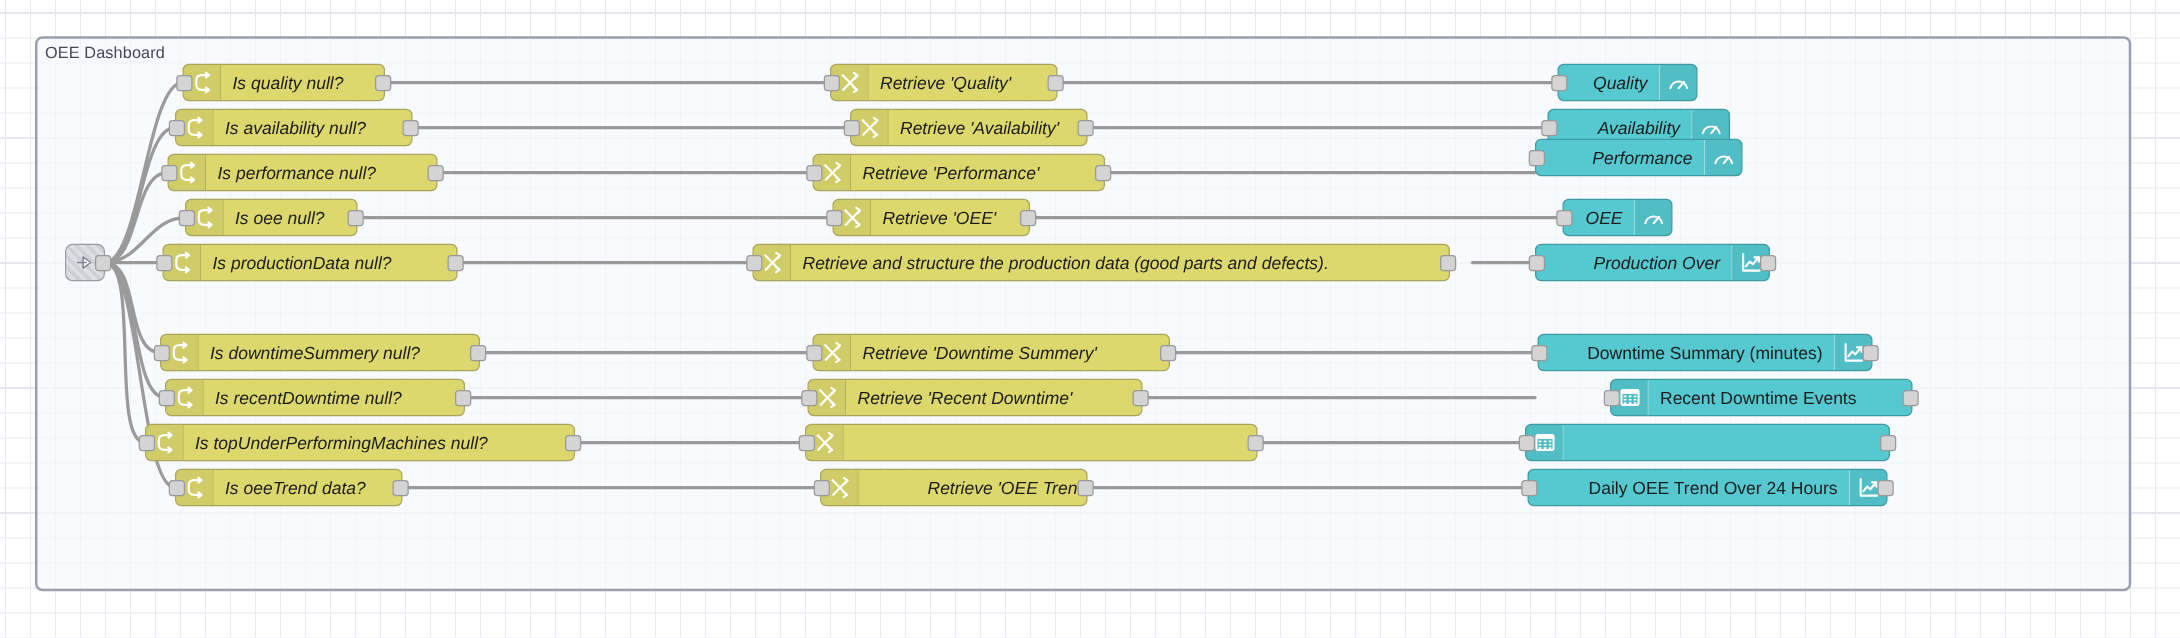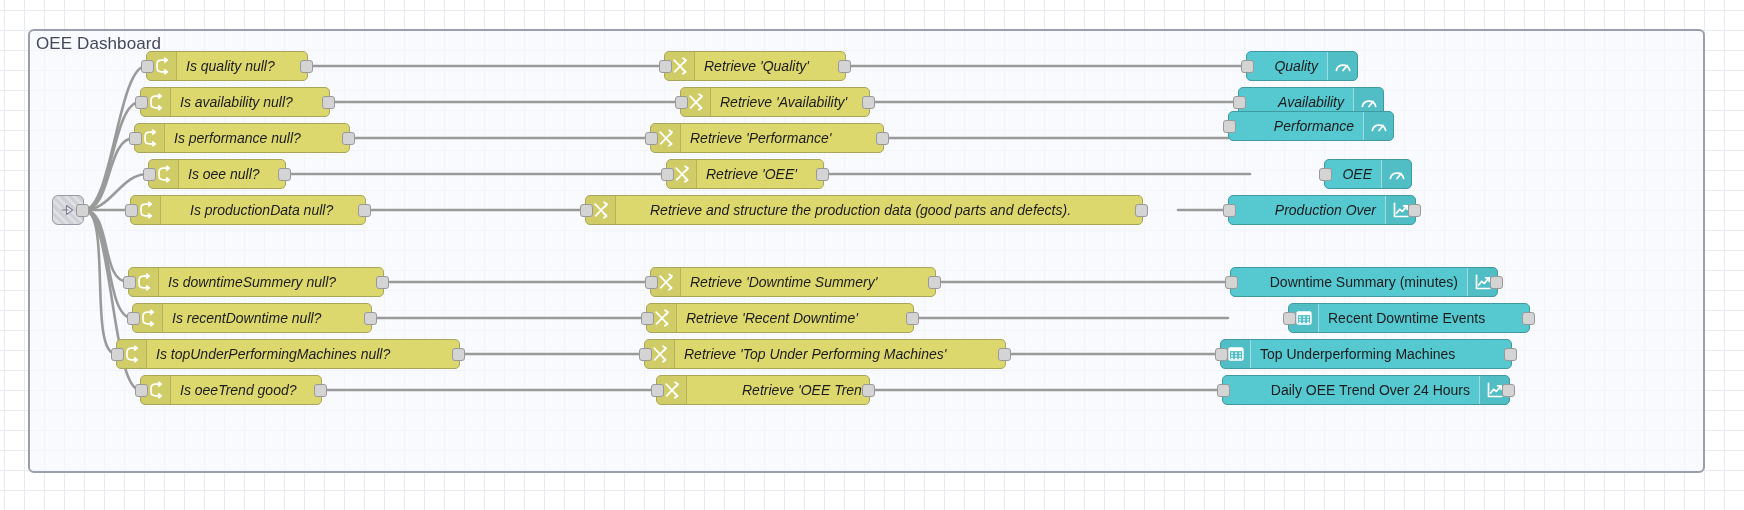--- a/index.html
+++ b/index.html
@@ -29,21 +29,21 @@
     left: 28px; top: 29px;
     width: 1677px; height: 444px;
     border: 2px solid #9a9fae;
     border-radius: 6px;
     background: rgba(246,248,252,0.72);
     box-sizing: border-box;
   }
   #group-label {
     position: absolute;
     left: 36px; top: 34px;
-    font-size: 17px;
+    font-size: 13px;
     color: #43485a;
     letter-spacing: 0.1px;
     white-space: nowrap;
   }
 
   
   #wires {
     position: absolute;
     left: 0; top: 0;
     width: 1744px; height: 510px;
@@ -288,43 +288,43 @@
           <svg width="18" height="18" viewBox="0 0 20 20">
             <path fill="none" stroke="#ffffff" stroke-width="1.9" stroke-linecap="round" stroke-linejoin="round" d="M3.5 3.5 L16 16.5"></path>
             <path fill="none" stroke="#ffffff" stroke-width="1.9" stroke-linecap="round" stroke-linejoin="round" d="M16.5 3.5 L4 16.5"></path>
             <path fill="none" stroke="#ffffff" stroke-width="1.9" stroke-linecap="round" stroke-linejoin="round" d="M13.4 1.4 L16.6 3.6 L14.6 6.3"></path>
             <path fill="none" stroke="#ffffff" stroke-width="1.9" stroke-linecap="round" stroke-linejoin="round" d="M13.2 14.1 L16.3 16.6 L13.2 18.6"></path>
           </svg>
         </div>
         <div class="label italic left">Retrieve 'OEE'</div>
         <div class="port out"></div>
       </div>
-      <div class="node cyan" style="left: 1324px; top: 159px; width: 88px;">
+      <div class="node cyan" style="left: 1250px; top: 159px; width: 88px;">
         <div class="port in"></div>
         <div class="label italic right">OEE</div>
         <div class="icon-box right">
           <svg width="18" height="18" viewBox="0 0 20 20">
             <path fill="none" stroke="#ffffff" stroke-width="1.9" stroke-linecap="round" stroke-linejoin="round" d="M2.6 15 A7.6 7.6 0 0 1 17.4 15"></path>
             <path fill="none" stroke="#ffffff" stroke-width="1.9" stroke-linecap="round" stroke-linejoin="round" d="M10 15 L14.6 9.4"></path>
           </svg>
         </div>
       </div>
-      <div class="node yellow" style="left: 130px; top: 195px; width: 236px; gap: 20px;">
+      <div class="node yellow" style="left: 130px; top: 195px; width: 236px;">
         <div class="port in"></div>
         <div class="icon-box left">
           <svg width="18" height="18" viewBox="0 0 20 20">
             <path fill="none" stroke="#ffffff" stroke-width="1.9" stroke-linecap="round" stroke-linejoin="round" d="M15.5 3.5 L9.5 3.5 Q4.5 3.5 4.5 8 L4.5 12 Q4.5 16.5 9.5 16.5 L15.5 16.5"></path>
             <path fill="none" stroke="#ffffff" stroke-width="1.9" stroke-linecap="round" stroke-linejoin="round" d="M13 1.3 L15.8 3.5 L13 5.7"></path>
             <path fill="none" stroke="#ffffff" stroke-width="1.9" stroke-linecap="round" stroke-linejoin="round" d="M13 14.3 L15.8 16.5 L13 18.7"></path>
           </svg>
         </div>
         <div class="label italic left">Is productionData null?</div>
         <div class="port out"></div>
       </div>
-      <div class="node yellow" style="left: 585px; top: 195px; width: 558px; gap: 25px;">
+      <div class="node yellow" style="left: 602px; top: 195px; width: 558px;">
         <div class="port in"></div>
         <div class="icon-box left">
           <svg width="18" height="18" viewBox="0 0 20 20">
             <path fill="none" stroke="#ffffff" stroke-width="1.9" stroke-linecap="round" stroke-linejoin="round" d="M3.5 3.5 L16 16.5"></path>
             <path fill="none" stroke="#ffffff" stroke-width="1.9" stroke-linecap="round" stroke-linejoin="round" d="M16.5 3.5 L4 16.5"></path>
             <path fill="none" stroke="#ffffff" stroke-width="1.9" stroke-linecap="round" stroke-linejoin="round" d="M13.4 1.4 L16.6 3.6 L14.6 6.3"></path>
             <path fill="none" stroke="#ffffff" stroke-width="1.9" stroke-linecap="round" stroke-linejoin="round" d="M13.2 14.1 L16.3 16.6 L13.2 18.6"></path>
           </svg>
         </div>
         <div class="label italic left">Retrieve and structure the production data (good parts and defects).</div>
@@ -435,49 +435,47 @@
       <div class="node yellow" style="left: 644px; top: 339px; width: 362px;">
         <div class="port in"></div>
         <div class="icon-box left">
           <svg width="18" height="18" viewBox="0 0 20 20">
             <path fill="none" stroke="#ffffff" stroke-width="1.9" stroke-linecap="round" stroke-linejoin="round" d="M3.5 3.5 L16 16.5"></path>
             <path fill="none" stroke="#ffffff" stroke-width="1.9" stroke-linecap="round" stroke-linejoin="round" d="M16.5 3.5 L4 16.5"></path>
             <path fill="none" stroke="#ffffff" stroke-width="1.9" stroke-linecap="round" stroke-linejoin="round" d="M13.4 1.4 L16.6 3.6 L14.6 6.3"></path>
             <path fill="none" stroke="#ffffff" stroke-width="1.9" stroke-linecap="round" stroke-linejoin="round" d="M13.2 14.1 L16.3 16.6 L13.2 18.6"></path>
           </svg>
         </div>
-        <div class="label italic left">Retrieve 'Top Under Performing Machines'</div>
         <div class="port out"></div>
       </div>
       <div class="node cyan" style="left: 1220px; top: 339px; width: 292px;">
         <div class="port in"></div>
         <div class="icon-box left">
           <svg width="18" height="18" viewBox="0 0 20 20">
             <g>
               <rect x="2.4" y="3.4" width="15.2" height="13.2" rx="1.2" fill="none" stroke="#ffffff" stroke-width="1.8"></rect>
               <rect x="2.4" y="3.4" width="15.2" height="3.4" fill="#ffffff"></rect>
               <path d="M4.4 9 H15.6" stroke="#ffffff" stroke-width="1.5" stroke-dasharray="2.4 2.1" fill="none"></path>
               <path d="M4.4 12 H15.6" stroke="#ffffff" stroke-width="1.5" stroke-dasharray="2.4 2.1" fill="none"></path>
               <path d="M4.4 15 H15.6" stroke="#ffffff" stroke-width="1.5" stroke-dasharray="2.4 2.1" fill="none"></path>
             </g>
           </svg>
         </div>
-        <div class="label left">Top Underperforming Machines</div>
         <div class="port out"></div>
       </div>
       <div class="node yellow" style="left: 140px; top: 375px; width: 182px;">
         <div class="port in"></div>
         <div class="icon-box left">
           <svg width="18" height="18" viewBox="0 0 20 20">
             <path fill="none" stroke="#ffffff" stroke-width="1.9" stroke-linecap="round" stroke-linejoin="round" d="M15.5 3.5 L9.5 3.5 Q4.5 3.5 4.5 8 L4.5 12 Q4.5 16.5 9.5 16.5 L15.5 16.5"></path>
             <path fill="none" stroke="#ffffff" stroke-width="1.9" stroke-linecap="round" stroke-linejoin="round" d="M13 1.3 L15.8 3.5 L13 5.7"></path>
             <path fill="none" stroke="#ffffff" stroke-width="1.9" stroke-linecap="round" stroke-linejoin="round" d="M13 14.3 L15.8 16.5 L13 18.7"></path>
           </svg>
         </div>
-        <div class="label italic left">Is oeeTrend good?</div>
+        <div class="label italic left">Is oeeTrend data?</div>
         <div class="port out"></div>
       </div>
       <div class="node yellow" style="left: 656px; top: 375px; width: 214px; gap: 46px;">
         <div class="port in"></div>
         <div class="icon-box left">
           <svg width="18" height="18" viewBox="0 0 20 20">
             <path fill="none" stroke="#ffffff" stroke-width="1.9" stroke-linecap="round" stroke-linejoin="round" d="M3.5 3.5 L16 16.5"></path>
             <path fill="none" stroke="#ffffff" stroke-width="1.9" stroke-linecap="round" stroke-linejoin="round" d="M16.5 3.5 L4 16.5"></path>
             <path fill="none" stroke="#ffffff" stroke-width="1.9" stroke-linecap="round" stroke-linejoin="round" d="M13.4 1.4 L16.6 3.6 L14.6 6.3"></path>
             <path fill="none" stroke="#ffffff" stroke-width="1.9" stroke-linecap="round" stroke-linejoin="round" d="M13.2 14.1 L16.3 16.6 L13.2 18.6"></path>

